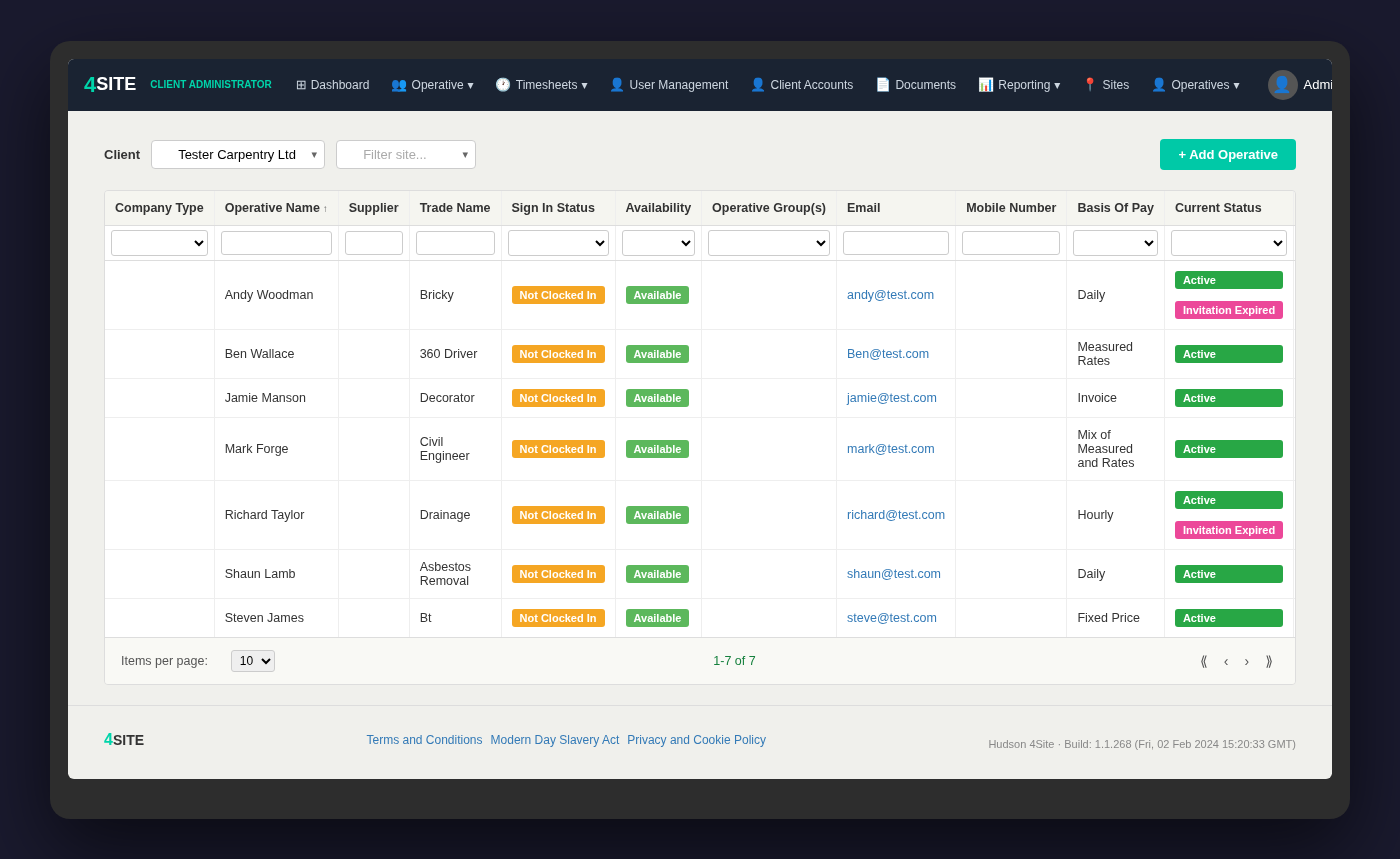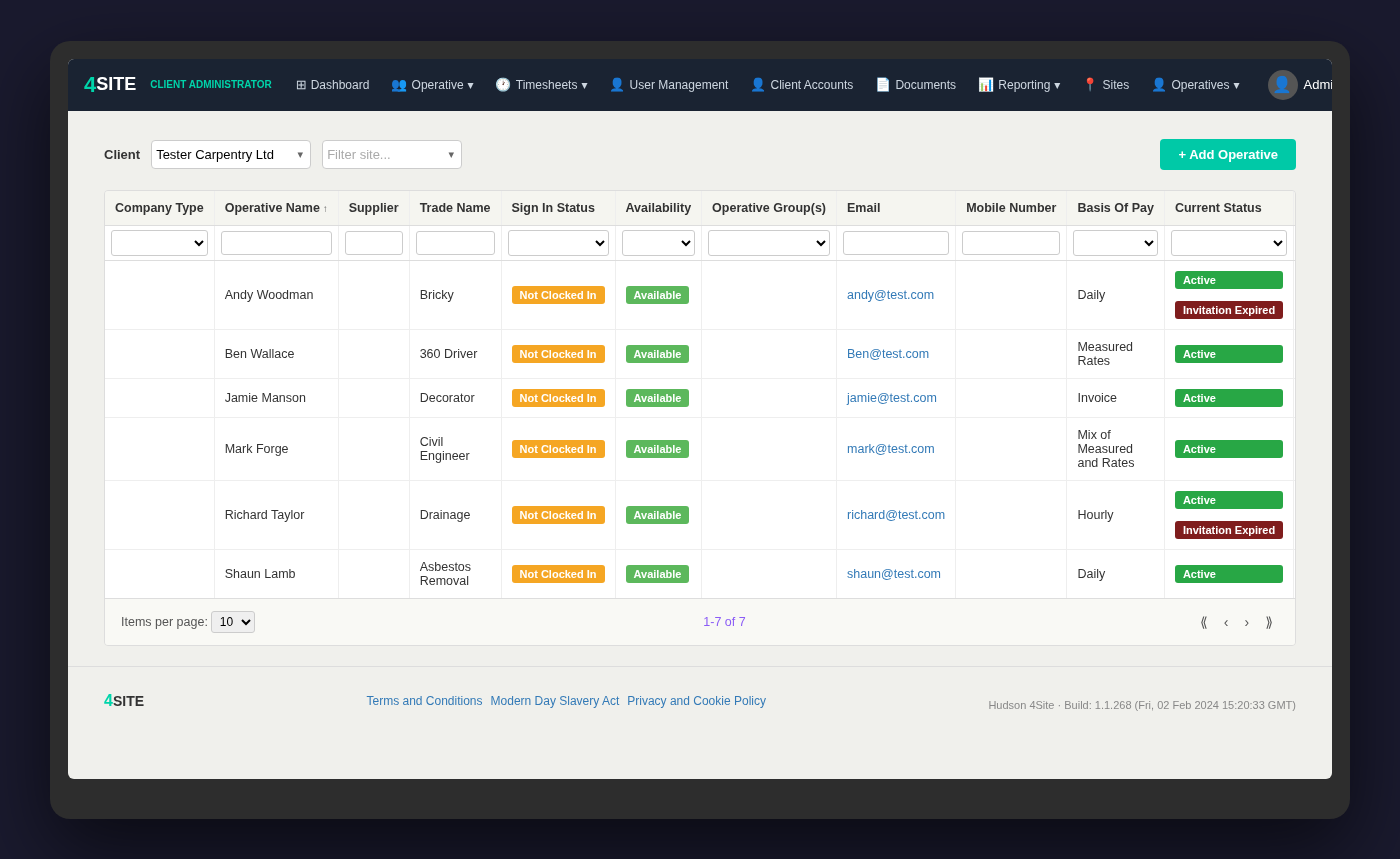--- a/index.html
+++ b/index.html
@@ -107,21 +107,21 @@
       align-items: center;
       gap: 11px;
       margin-bottom: 20px;
     }
     .filter-label {
       font-weight: 600;
       color: #333;
       font-size: 13px;
     }
     .filter-select {
-      padding: 6px 28px 6px 4px;
+      padding: 6px 28px 6px 26px;
       border: 1px solid #ccc;
       border-radius: 4px;
       background: #fff;
       font-size: 13px;
       appearance: none;
       cursor: pointer;
       min-width: 160px;
     }
     .filter-select-wrap {
       position: relative;
@@ -210,42 +210,42 @@
       padding: 3px 8px;
       border-radius: 3px;
       font-size: 11px;
       font-weight: 600;
       color: #fff;
       white-space: nowrap;
     }
     .badge-orange { background: #f5a623; }
     .badge-green-light { background: #5cb85c; }
     .badge-green { background: #28a745; }
-    .badge-red { background: #7f1d1d; }
+    .badge-red { background: #ec4899; }
     .status-stack { display: flex; flex-direction: column; gap: 12px; }
     .link { color: #337ab7; text-decoration: none; }
     
     .table-footer {
       display: flex;
       align-items: center;
       padding: 12px 16px;
       background: #f9f9f5;
       border-top: 1px solid #ddd;
       font-size: 12.5px;
       color: #555;
     }
     .items-per-page {
       display: flex;
       align-items: center;
-      gap: 3px;
+      gap: 23px;
     }
     .page-count {
       flex: 1;
       text-align: center;
-      color: #8b5cf6;
+      color: #15803d;
     }
     .pagination {
       display: flex;
       align-items: center;
       gap: 4px;
     }
     .pg-btn {
       background: none;
       border: none;
       cursor: pointer;
@@ -512,20 +512,38 @@
                 <td><a class="link" href="#">shaun@test.com</a></td>
                 <td></td>
                 <td>Daily</td>
                 <td>
                   <div class="status-stack">
                     <span class="badge badge-green">Active</span>
                   </div>
                 </td>
                 <td></td>
               </tr>
+              <tr>
+                <td></td>
+                <td>Steven James</td>
+                <td></td>
+                <td>Bt</td>
+                <td><span class="badge badge-orange">Not Clocked In</span></td>
+                <td><span class="badge badge-green-light">Available</span></td>
+                <td></td>
+                <td><a class="link" href="#">steve@test.com</a></td>
+                <td></td>
+                <td>Fixed Price</td>
+                <td>
+                  <div class="status-stack">
+                    <span class="badge badge-green">Active</span>
+                  </div>
+                </td>
+                <td></td>
+              </tr>
             </tbody>
         </table>
 
         <div class="table-footer">
           <div class="items-per-page">
             <span>Items per page:</span>
             <select class="items-select">
               <option>10</option>
               <option>25</option>
               <option>50</option>

